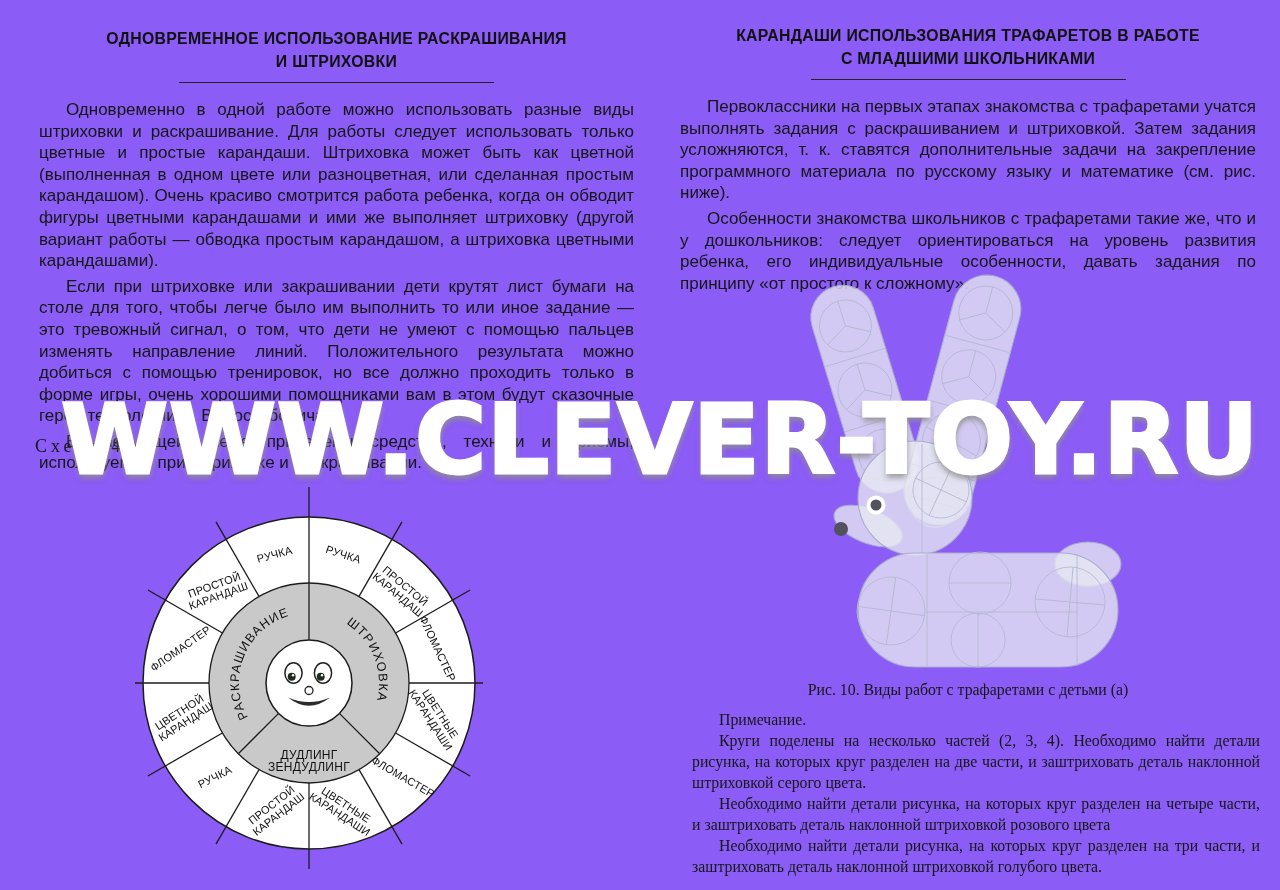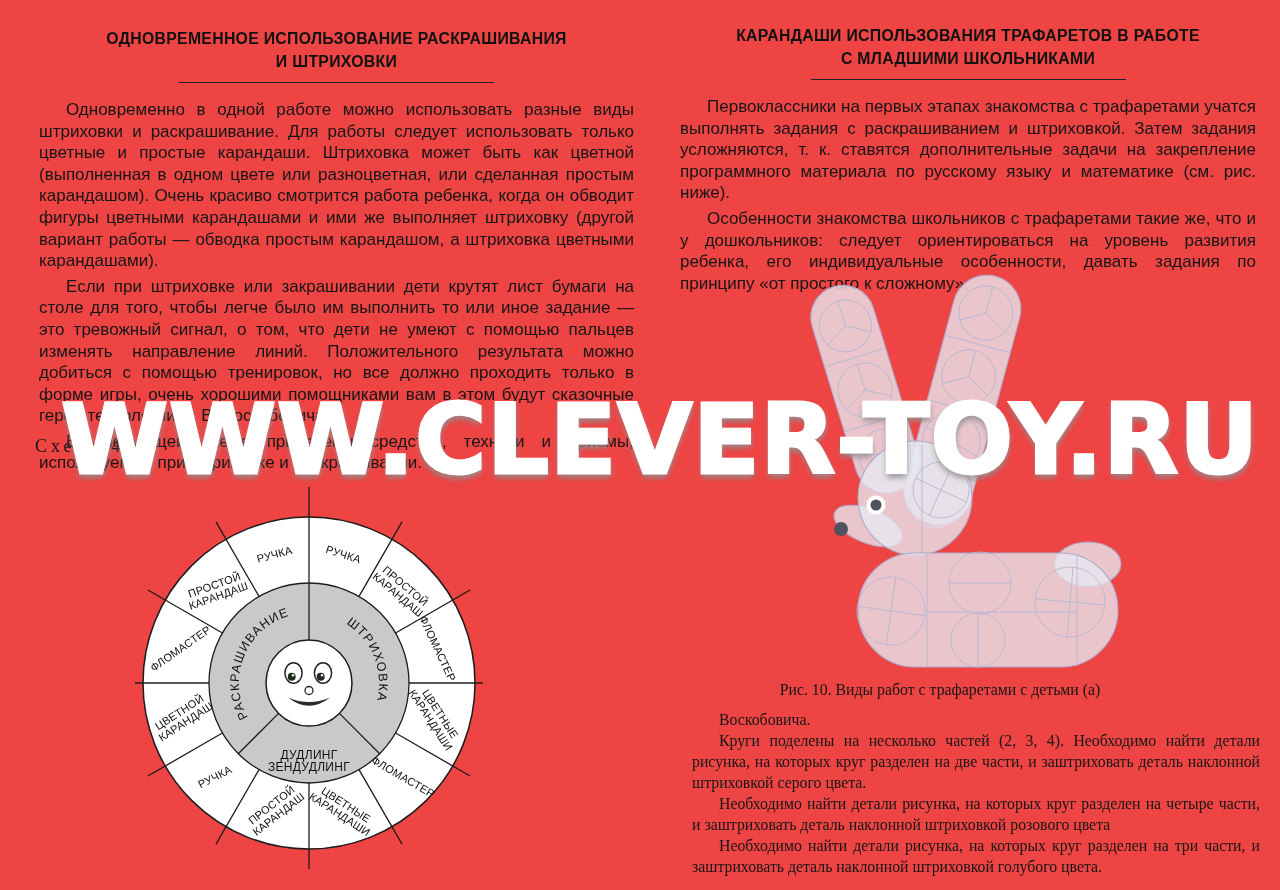--- a/index.html
+++ b/index.html
@@ -1,17 +1,17 @@
 <!DOCTYPE html>
 <html lang="ru"><head>
 <meta charset="utf-8">
 <style>
   html,body{margin:0;padding:0;background:#e8e8e8;}
   .spread{
-    position:relative;width:1280px;height:890px;background:#ef4444;
+    position:relative;width:1280px;height:890px;background:#8b5cf6;
     overflow:hidden;color:#161616;
   }
   
   .page{position:absolute;}
   .page-left{left:35px;top:28px;width:603px;}
   .page-right{left:676px;top:25px;width:584px;}
   .page-title{
     font-family:"Liberation Sans",sans-serif;font-weight:bold;
     font-size:15.8px;line-height:1.45;text-align:center;
     letter-spacing:.3px;margin:0;color:#111;
@@ -39,21 +39,21 @@
     font-family:"Liberation Sans",sans-serif;font-size:12.5px;fill:#111;
     letter-spacing:1.2px;
   }
   .dudling-label{
     font-family:"Liberation Sans",sans-serif;font-size:12px;fill:#111;
     text-anchor:middle;letter-spacing:.3px;
   }
   
   .rabbit-svg{position:absolute;left:788px;top:268px;}
   .fig-caption{
-    position:absolute;left:648px;top:681px;width:584px;text-align:center;
+    position:absolute;left:676px;top:681px;width:584px;text-align:center;
     font-family:"Liberation Serif",serif;font-size:15.8px;
   }
   .notes{
     position:absolute;left:692px;top:709px;width:568px;
     font-family:"Liberation Serif",serif;font-size:15.8px;line-height:1.33;
   }
   .notes p{margin:0;text-indent:27px;text-align:justify;}
   
   .watermark{
     position:absolute;left:0;top:383px;width:100%;text-align:center;
@@ -243,21 +243,21 @@
 
       <circle cx="88" cy="237" r="9.5" fill="#ffffff" stroke="none"></circle>
       <circle cx="88" cy="237" r="5.5" fill="#52525e" stroke="none"></circle>
       <circle cx="53" cy="261" r="7" fill="#52525e" stroke="none"></circle>
     </g>
   </svg>
 
   <div class="fig-caption">Рис. 10. Виды работ с трафаретами с детьми (а)</div>
 
   <div class="notes">
-    <p>Воскобовича.</p>
+    <p>Примечание.</p>
     <p>Круги поделены на несколько частей (2, 3, 4). Необходимо найти детали рисунка, на которых круг разделен на две части, и заштриховать деталь наклонной штриховкой серого цвета.</p>
     <p>Необходимо найти детали рисунка, на которых круг разделен на четыре части, и заштриховать деталь наклонной штриховкой розового цвета</p>
     <p>Необходимо найти детали рисунка, на которых круг разделен на три части, и заштриховать деталь наклонной штриховкой голубого цвета.</p>
   </div>
 
   <div class="watermark">WWW.CLEVER-TOY.RU</div>
 
 </div>
 
 </body></html>

